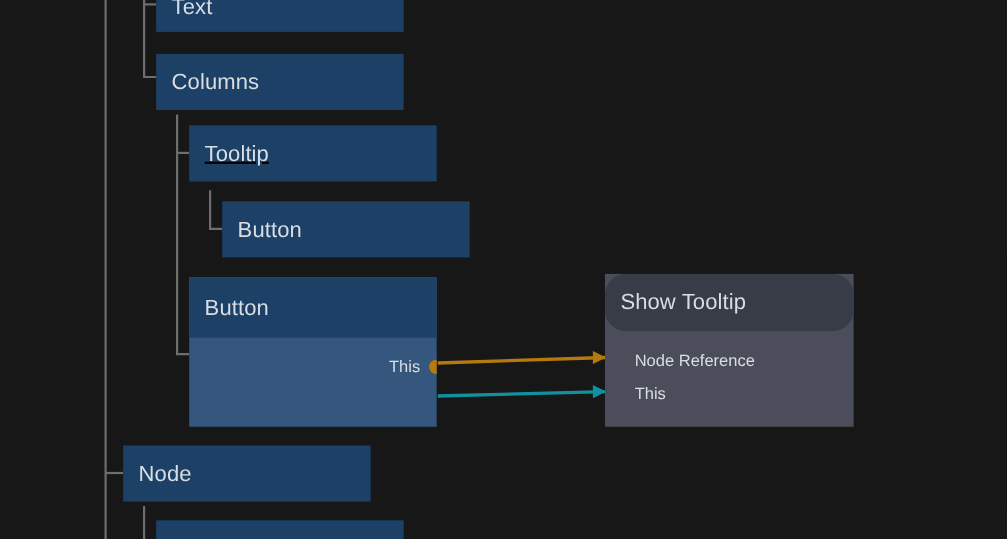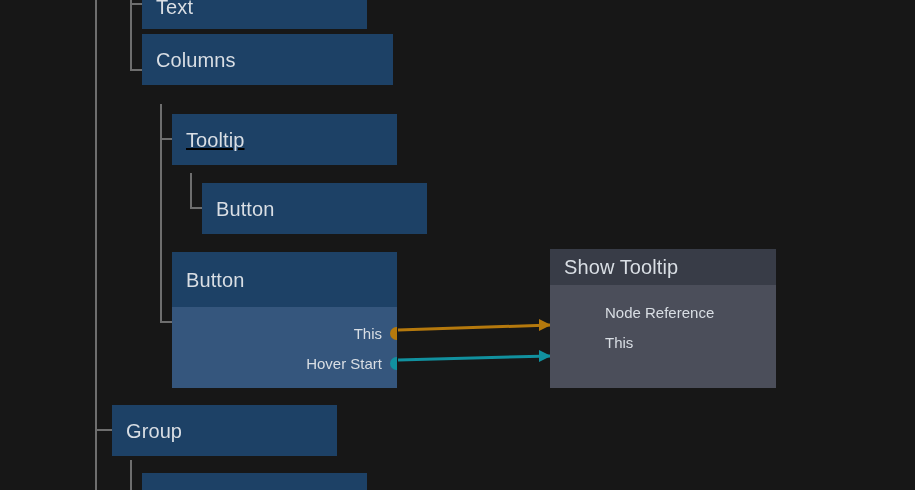--- a/index.html
+++ b/index.html
@@ -68,24 +68,25 @@
   .widget-node .wn-body {
     position: relative;
     height: 81px;
   }
   
   .action-node {
     background: #4b4e5a;
   }
   .action-node .an-header {
     box-sizing: border-box;
-    height: 36px;
+    height: 52px;
     background: #383c47;
     display: flex;
     align-items: center;
+    border-radius: 19px;
   }
   .action-node .an-body {
     position: relative;
     height: 82px;
   }
   
   .port-row {
     position: absolute;
     display: flex;
     align-items: center;
@@ -101,21 +102,21 @@
     justify-content: flex-start;
   }
   .port-label {
     font-size: 15px;
     line-height: 1;
     color: #d9dee4;
     white-space: nowrap;
     text-align: right;
   }
   .port-row.out .port-label { padding-right: 8px; }
-  .port-row.in  .port-label { padding-left: 14px; margin-left: 41px; }
+  .port-row.in  .port-label { padding-left: 27px; }
   .port-dot {
     width: 13px;
     height: 13px;
     border-radius: 50%;
     flex: 0 0 auto;
     margin-right: -6px;
   }
 </style>
 </head>
 <body>
@@ -149,62 +150,58 @@
       <path d="M551,356 L539,350 L539,362 Z" fill="#11919f"></path>
     </g>
   </svg>
 
   <div class="node tree-node" style="left:142px; top:-16px; width:225px; height:45px;">
     <div class="node-header">
       <span class="node-title">Text</span>
     </div>
   </div>
 
-  <div class="node tree-node" style="left:142px; top:34px; width:251px; height:51px;">
+  <div class="node tree-node" style="left:142px; top:49px; width:225px; height:51px;">
     <div class="node-header">
       <span class="node-title">Columns</span>
     </div>
   </div>
 
   <div class="node tree-node" style="left:172px; top:114px; width:225px; height:51px;text-decoration:underline;">
     <div class="node-header">
       <span class="node-title">Tooltip</span>
     </div>
   </div>
 
   <div class="node tree-node" style="left:202px; top:183px; width:225px; height:51px;">
     <div class="node-header">
       <span class="node-title">Button</span>
     </div>
   </div>
 
   <div class="node tree-node" style="left:112px; top:405px; width:225px; height:51px;">
     <div class="node-header">
-      <span class="node-title">Group</span>
+      <span class="node-title">Node</span>
     </div>
   </div>
 
   <div class="node tree-node" style="left:142px; top:473px; width:225px; height:45px;">
     <div class="node-header">
       <span class="node-title"></span>
     </div>
   </div>
 
   <div class="node widget-node" style="left:172px; top:252px; width:225px; height:136px;">
     <div class="wn-header">
       <span class="node-title">Button</span>
     </div>
     <div class="wn-body">
       <div class="port-row out" style="top:16px; right:0; width:100%;">
         <span class="port-label">This</span>
         <span class="port-dot" style="background:#b5790d;"></span>
-      </div>
-      <div class="port-row out" style="top:46px; right:0; width:100%;">
-        <span class="port-label">Hover Start</span>
-        <span class="port-dot" style="background:#11919f;"></span>
       </div>
     </div>
   </div>
 
   <div class="node action-node" style="left:550px; top:249px; width:226px; height:139px;">
     <div class="an-header">
       <span class="node-title">Show Tooltip</span>
     </div>
     <div class="an-body">
       <div class="port-row in" style="top:17px; left:0; width:100%;">

